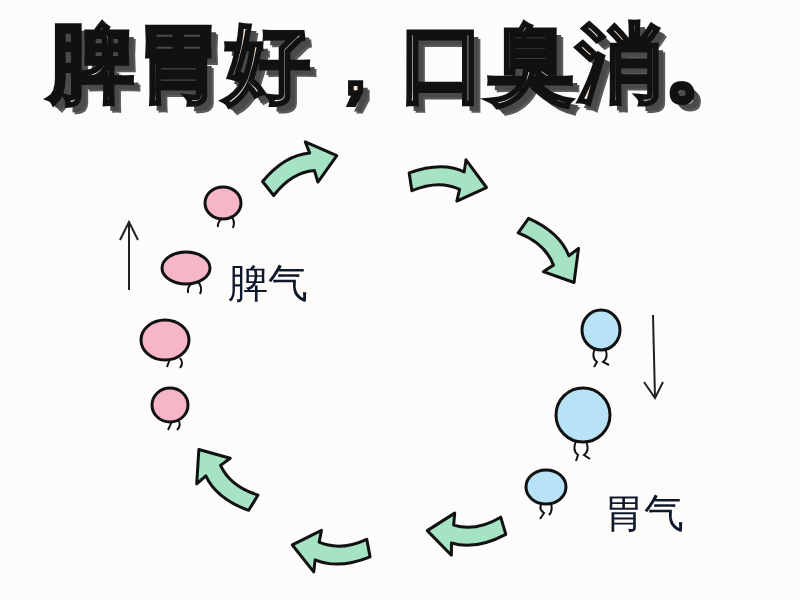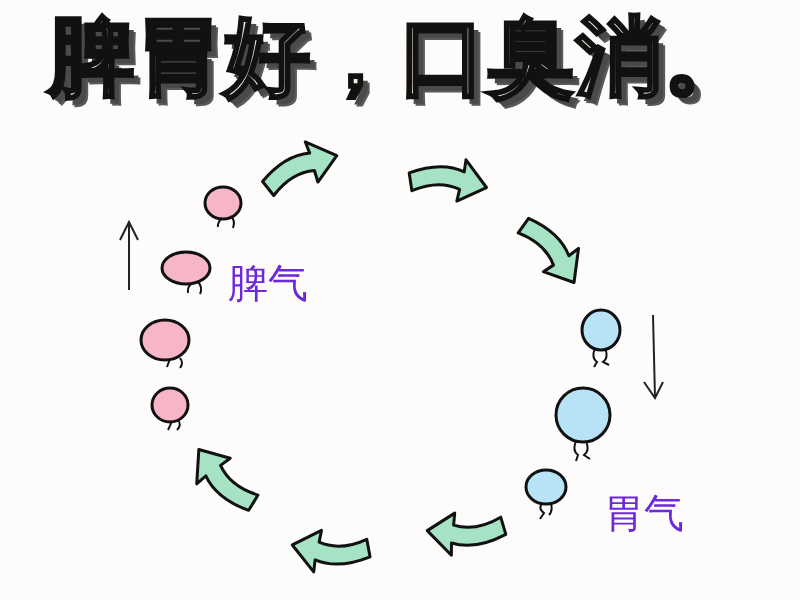--- a/index.html
+++ b/index.html
@@ -3,35 +3,35 @@
 <meta charset="utf-8">
 <style>
   html, body { margin: 0; padding: 0; }
   body {
     width: 800px; height: 600px; overflow: hidden; position: relative;
     background: #fdfcfb;
     font-family: "DejaVu Sans", sans-serif;
   }
   .title {
     position: absolute; left: 0; top: 6px; width: 800px; height: 110px;
-    display: flex; justify-content: center; align-items: flex-end;
+    display: flex; justify-content: center; align-items: flex-start;
   }
   .title-text {
     font-family: "DejaVu Serif", serif;
     font-weight: bold;
     font-size: 86px;
     letter-spacing: 2px;
     color: #fcebdc;
     -webkit-text-stroke: 3px #111;
     text-shadow: 6px 6px 0 #4a4a4a, 8px 8px 0 #5a5a5a;
     white-space: pre;
   }
   svg.diagram { position: absolute; left: 0; top: 0; }
   .label {
-    position: absolute; font-size: 40px; color: #6d28d9;
+    position: absolute; font-size: 40px; color: #0f172a;
     font-family: "DejaVu Sans", sans-serif; font-weight: normal;
   }
 </style>
 </head>
 <body>
 
 <div class="title">
   <span class="title-text">脾胃好，口臭消。</span>
 </div>
 

